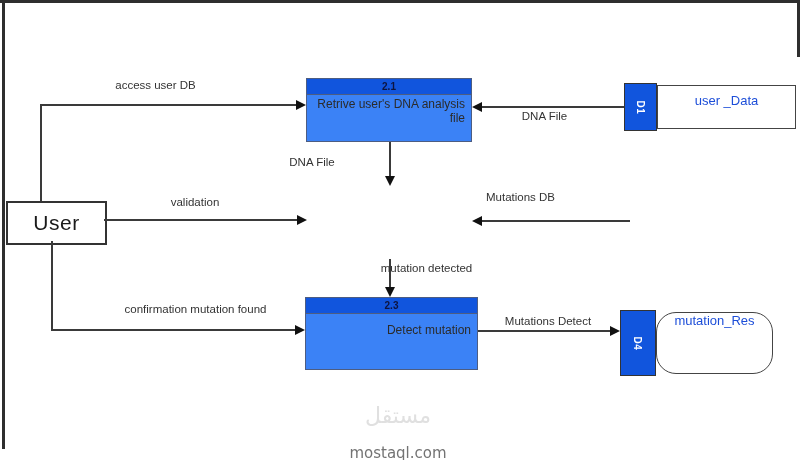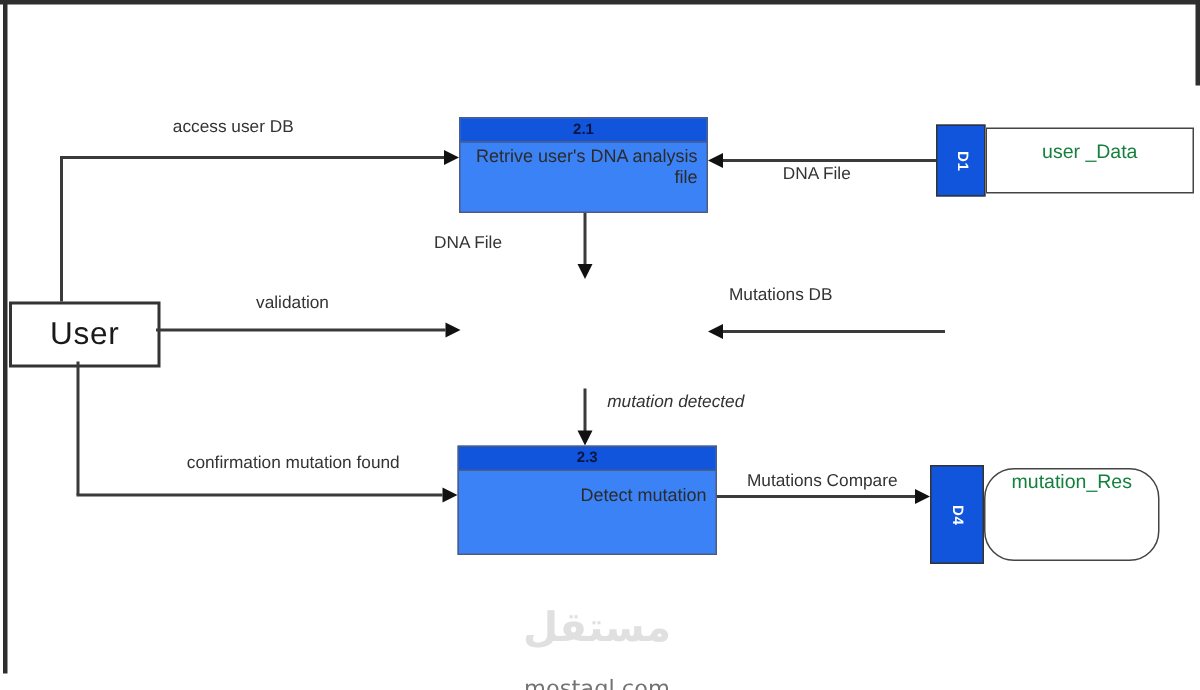--- a/index.html
+++ b/index.html
@@ -28,33 +28,33 @@
   .store{position:absolute;}
   .store .tab{
     position:absolute;left:0;top:0;bottom:0;background:#1155dd;border:1px solid #333333;
     box-sizing:border-box;display:flex;align-items:center;justify-content:center;
   }
   .store .tab span{
     transform:rotate(90deg);color:#ffffff;font-size:10px;font-weight:bold;letter-spacing:0.5px;
   }
   .store .sbody{
     position:absolute;top:2px;bottom:2px;right:0;background:#ffffff;border:1px solid #444444;
-    box-sizing:border-box;font-size:13px;color:#15803d;text-align:center;
+    box-sizing:border-box;font-size:13px;color:#1d4ed8;text-align:center;
   }
   
   .line{position:absolute;background:#3a3a3a;}
   .ah{position:absolute;width:0;height:0;}
   .ah.r{border-top:5px solid transparent;border-bottom:5px solid transparent;border-left:10px solid #111111;}
   .ah.l{border-top:5px solid transparent;border-bottom:5px solid transparent;border-right:10px solid #111111;}
   .ah.d{border-left:5px solid transparent;border-right:5px solid transparent;border-top:10px solid #111111;}
   .flow-label{position:absolute;font-size:11.5px;color:#333333;text-align:center;white-space:nowrap;}
   
   .watermark{position:absolute;left:328px;top:404px;width:140px;text-align:center;
     font-family:"DejaVu Sans", sans-serif;}
-  .watermark .ar{font-size:27px;font-weight:bold;color:#e0e0e0;line-height:1.1;}
+  .watermark .ar{font-size:22px;font-weight:normal;color:#e0e0e0;line-height:1.1;}
   .watermark .dom{font-size:15px;color:#737373;line-height:1.1;margin-top:17px;}
 </style>
 </head>
 <body>
 
 <div class="canvas">
 
   <div class="frame" style="left:0;top:0;width:800px;height:3px;"></div>
   <div class="frame" style="left:2px;top:0;width:3px;height:449px;"></div>
   <div class="frame" style="left:797px;top:0;width:3px;height:57px;"></div>
@@ -79,30 +79,30 @@
   <div class="line" style="left:104px;top:219px;width:193px;height:2px;"></div>
   <div class="ah r" style="left:297px;top:215px;"></div>
   <div class="flow-label" style="left:145px;top:196px;width:100px;">validation</div>
 
   <div class="line" style="left:481px;top:220px;width:149px;height:2px;"></div>
   <div class="ah l" style="left:472px;top:216px;"></div>
   <div class="flow-label" style="left:478px;top:191px;width:85px;">Mutations DB</div>
 
   <div class="line" style="left:389px;top:259px;width:2px;height:29px;"></div>
   <div class="ah d" style="left:385px;top:287px;"></div>
-  <div class="flow-label" style="left:398px;top:262px;width:105px;font-style:italic;">mutation detected</div>
+  <div class="flow-label" style="left:374px;top:262px;width:105px;">mutation detected</div>
 
   <div class="line" style="left:51px;top:241px;width:2px;height:89px;"></div>
   <div class="line" style="left:51px;top:329px;width:244px;height:2px;"></div>
   <div class="ah r" style="left:295px;top:325px;"></div>
   <div class="flow-label" style="left:93px;top:303px;width:205px;">confirmation mutation found</div>
 
   <div class="line" style="left:478px;top:330px;width:133px;height:2px;"></div>
   <div class="ah r" style="left:610px;top:326px;"></div>
-  <div class="flow-label" style="left:498px;top:315px;width:100px;">Mutations Compare</div>
+  <div class="flow-label" style="left:498px;top:315px;width:100px;">Mutations Detect</div>
 
   <div class="process" style="left:306px;top:78px;width:166px;height:64px;">
     <div class="hdr">2.1</div>
     <div class="pbody">Retrive user's DNA analysis file</div>
   </div>
 
 
   <div class="process" style="left:305px;top:297px;width:173px;height:73px;">
     <div class="hdr">2.3</div>
     <div class="pbody" style="padding-top:9px;">Detect mutation</div>

